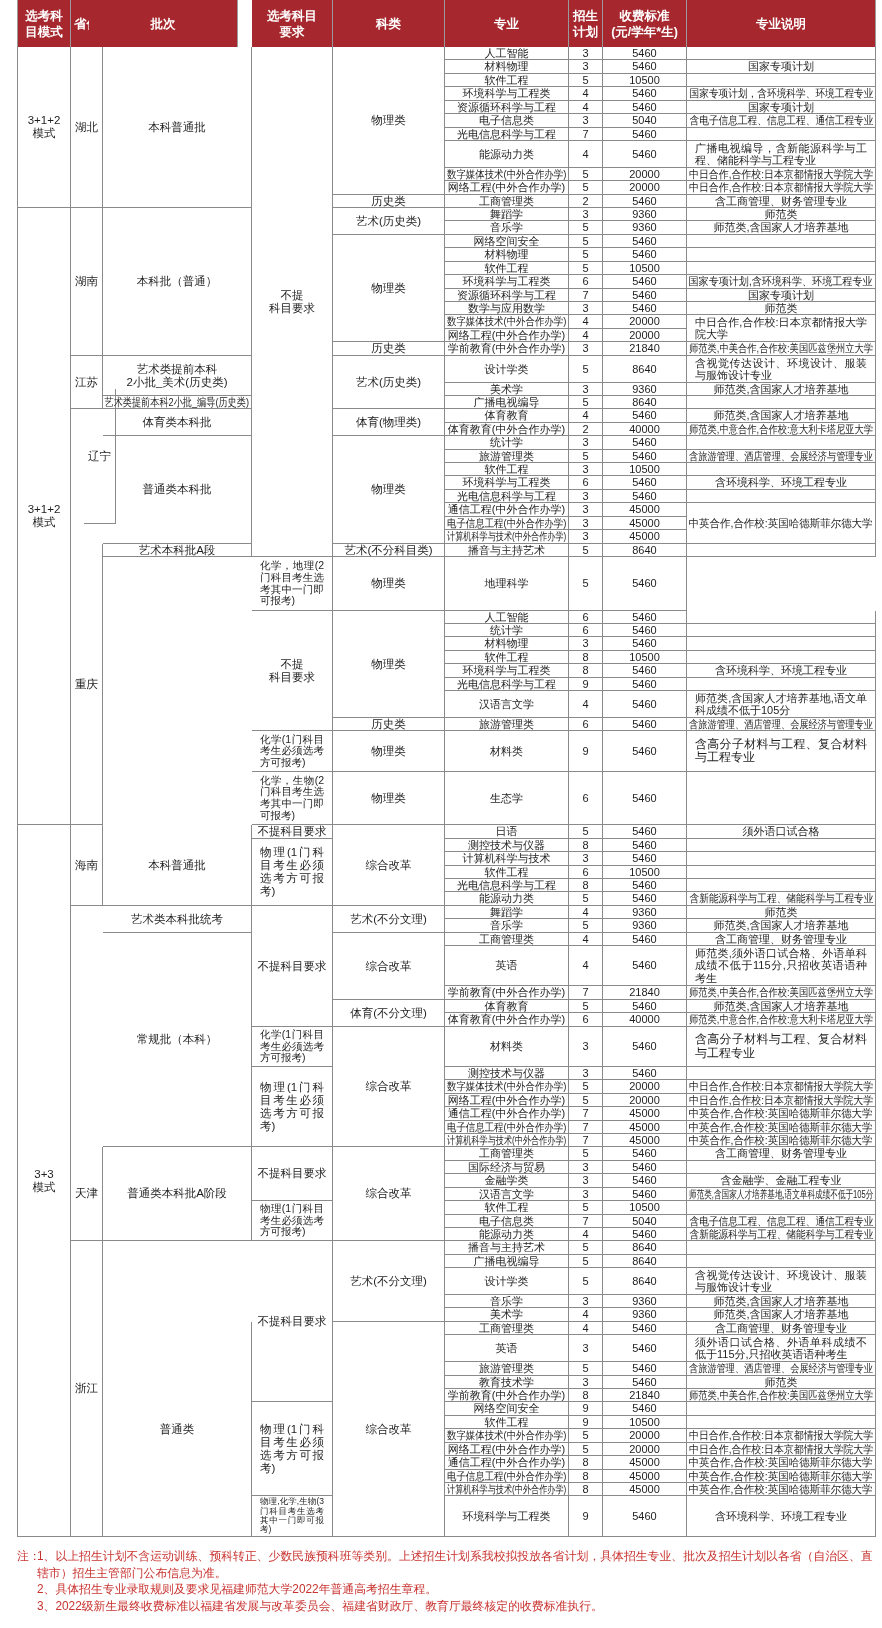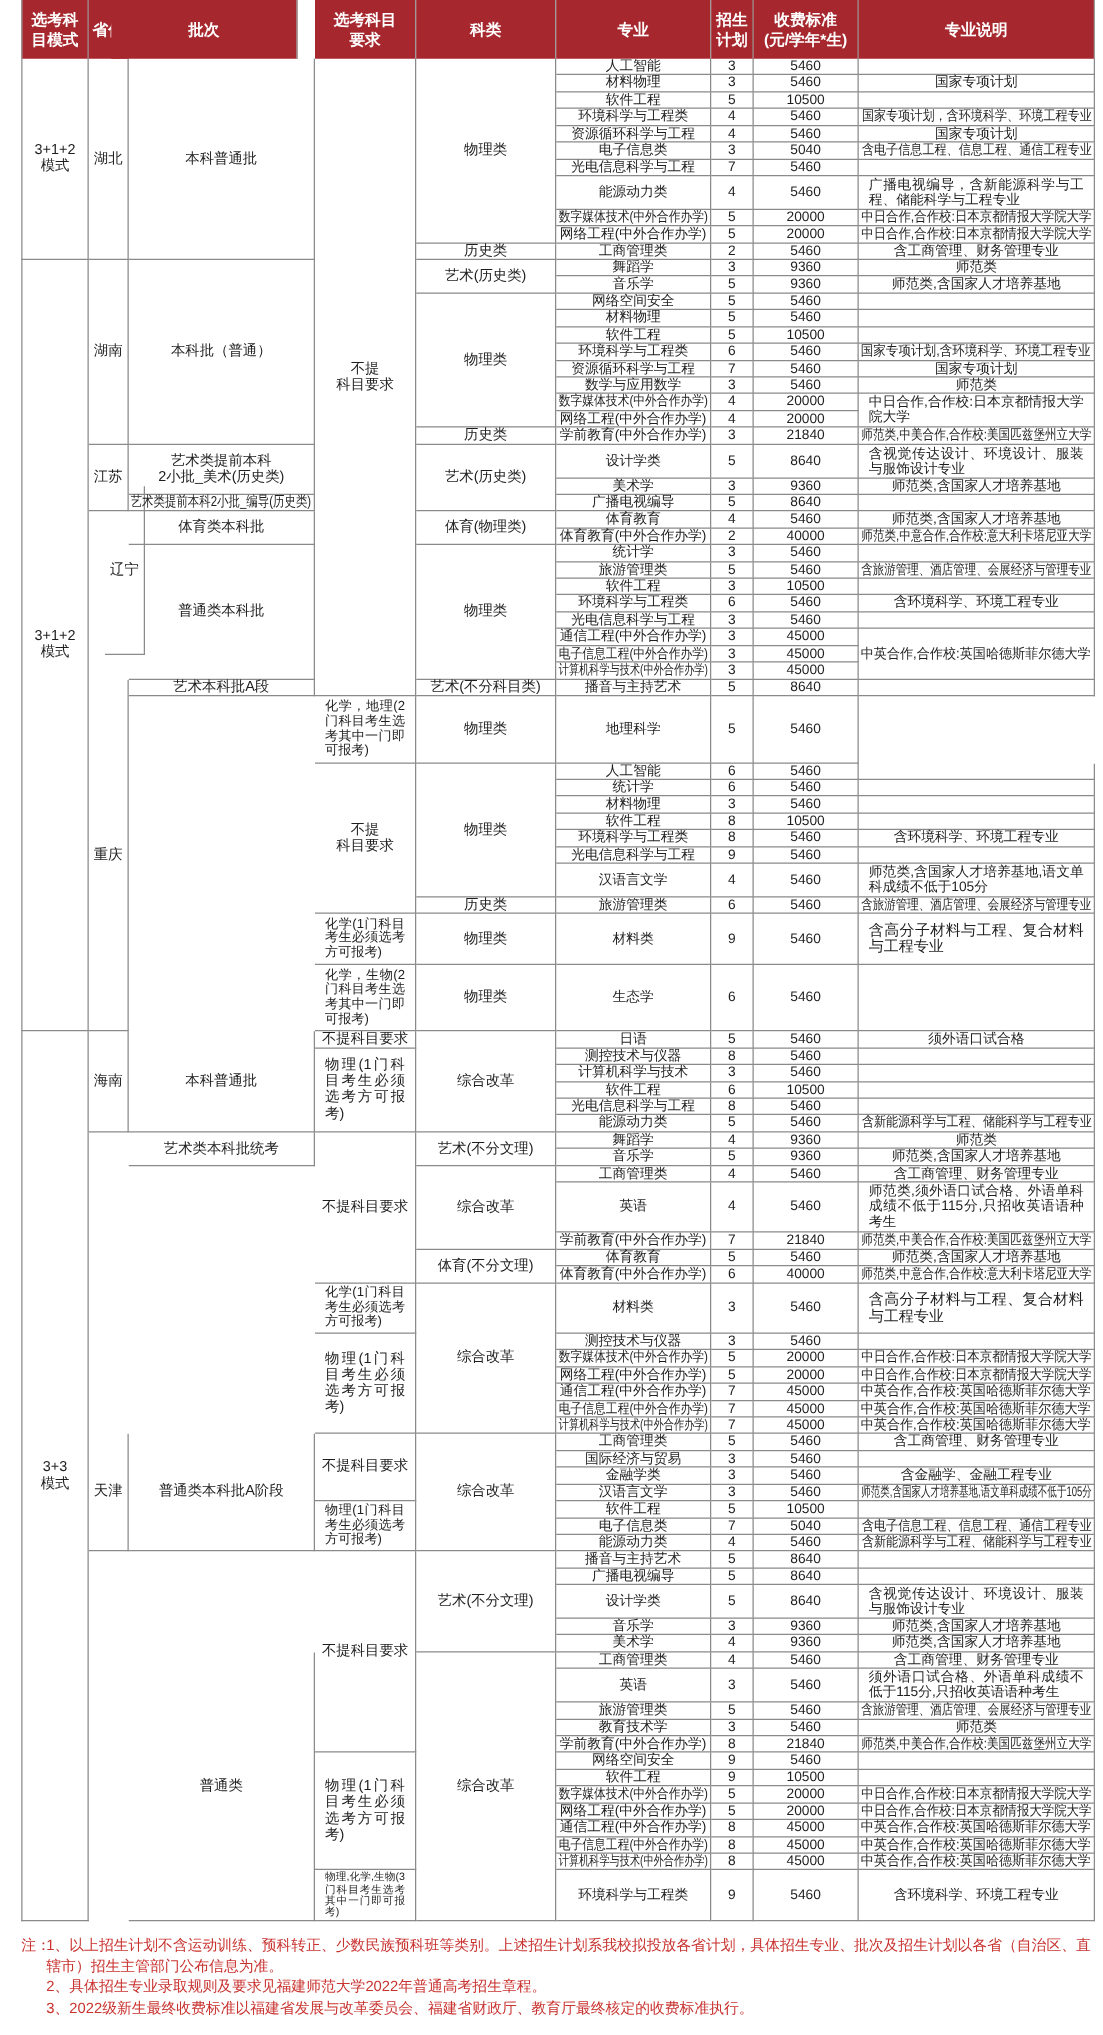--- a/index.html
+++ b/index.html
@@ -72,20 +72,23 @@
       </div>
       <div class="cell c1" style="left: 71px; width: 32px; top: 544px; height: 281px;">
         <span class="txt">重庆</span>
       </div>
       <div class="cell c1" style="left: 71px; width: 32px; top: 825px; height: 81px;">
         <span class="txt">海南</span>
       </div>
       <div class="cell c1" style="left: 71px; width: 32px; top: 1147px; height: 94px;">
         <span class="txt">天津</span>
       </div>
+      <div class="cell c1" style="left: 71px; width: 32px; top: 1241px; height: 296px;">
+        <span class="txt">浙江</span>
+      </div>
       <div class="cell c2" style="left: 103px; width: 149px; top: 47px; height: 161px;">
         <span class="txt">本科普通批</span>
       </div>
       <div class="cell c2" style="left: 103px; width: 149px; top: 208px; height: 148px;">
         <span class="txt">本科批（普通）</span>
       </div>
       <div class="cell c2" style="left: 103px; width: 149px; top: 356px; height: 40px;">
         <span class="txt">艺术类提前本科
 2小批_美术(历史类)</span>
       </div>
@@ -99,20 +102,23 @@
         <span class="txt">普通类本科批</span>
       </div>
       <div class="cell c2" style="left: 103px; width: 149px; top: 544px; height: 13px;">
         <span class="txt">艺术本科批A段</span>
       </div>
       <div class="cell c2" style="left: 103px; width: 149px; top: 825px; height: 81px;">
         <span class="txt">本科普通批</span>
       </div>
       <div class="cell c2" style="left: 103px; width: 149px; top: 906px; height: 27px;">
         <span class="txt">艺术类本科批统考</span>
+      </div>
+      <div class="cell c2" style="left: 103px; width: 149px; top: 933px; height: 214px;">
+        <span class="txt">常规批（本科）</span>
       </div>
       <div class="cell c2" style="left: 103px; width: 149px; top: 1147px; height: 94px;">
         <span class="txt">普通类本科批A阶段</span>
       </div>
       <div class="cell c2" style="left: 103px; width: 149px; top: 1322px; height: 215px;">
         <span class="txt">普通类</span>
       </div>
       <div class="cell c3" style="left: 252px; width: 81px; top: 47px; height: 510px;">
         <span class="txt">不提
 科目要求</span>

